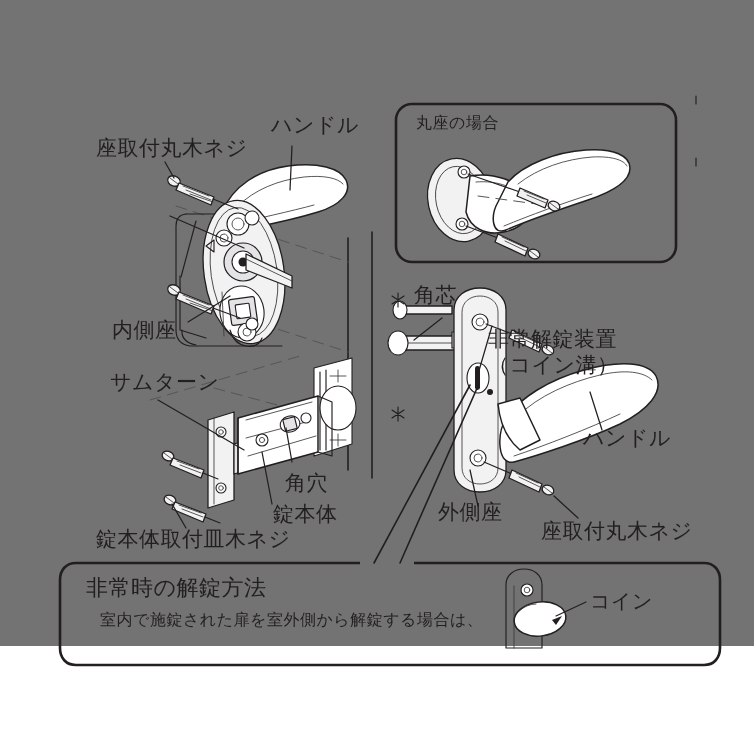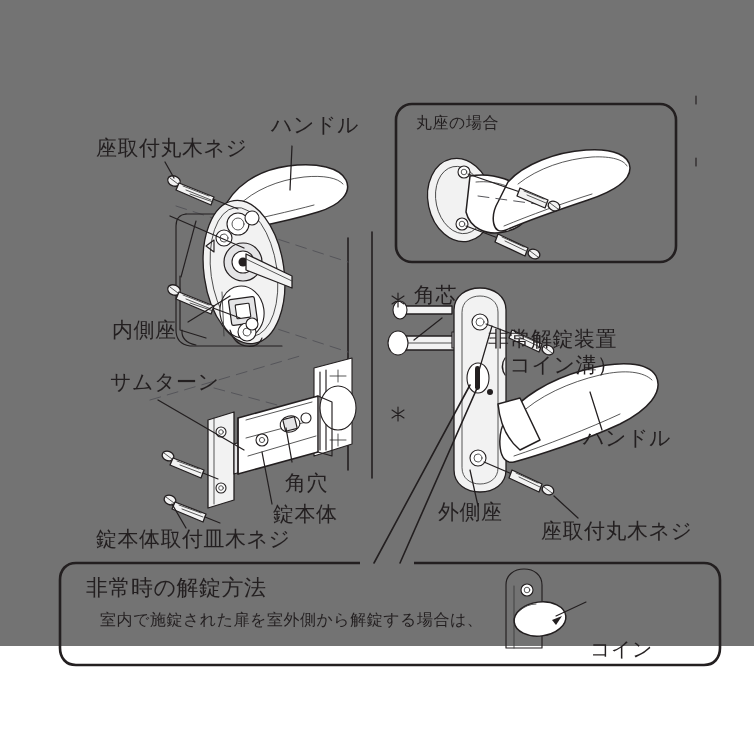--- a/index.html
+++ b/index.html
@@ -373,15 +373,15 @@
   <div class="lbl l-main" style="left:438px;top:500px;">外側座</div>
 
   <div class="lbl l-main" style="left:541px;top:519px;">座取付丸木ネジ</div>
 
   <div class="lbl l-note-title" style="left:86px;top:575px;text-align:right;">非常時の解錠方法</div>
 
   <div class="lbl l-note-body" style="left:100px;top:608px;">
     <div>室内で施錠された扉を室外側から解錠する場合は、</div>
   </div>
 
-  <div class="lbl l-small" style="left:590px;top:590px;margin-top:48px;">コイン</div>
+  <div class="lbl l-small" style="left:590px;top:590px;">コイン</div>
 
 </div>
 
 </body></html>

